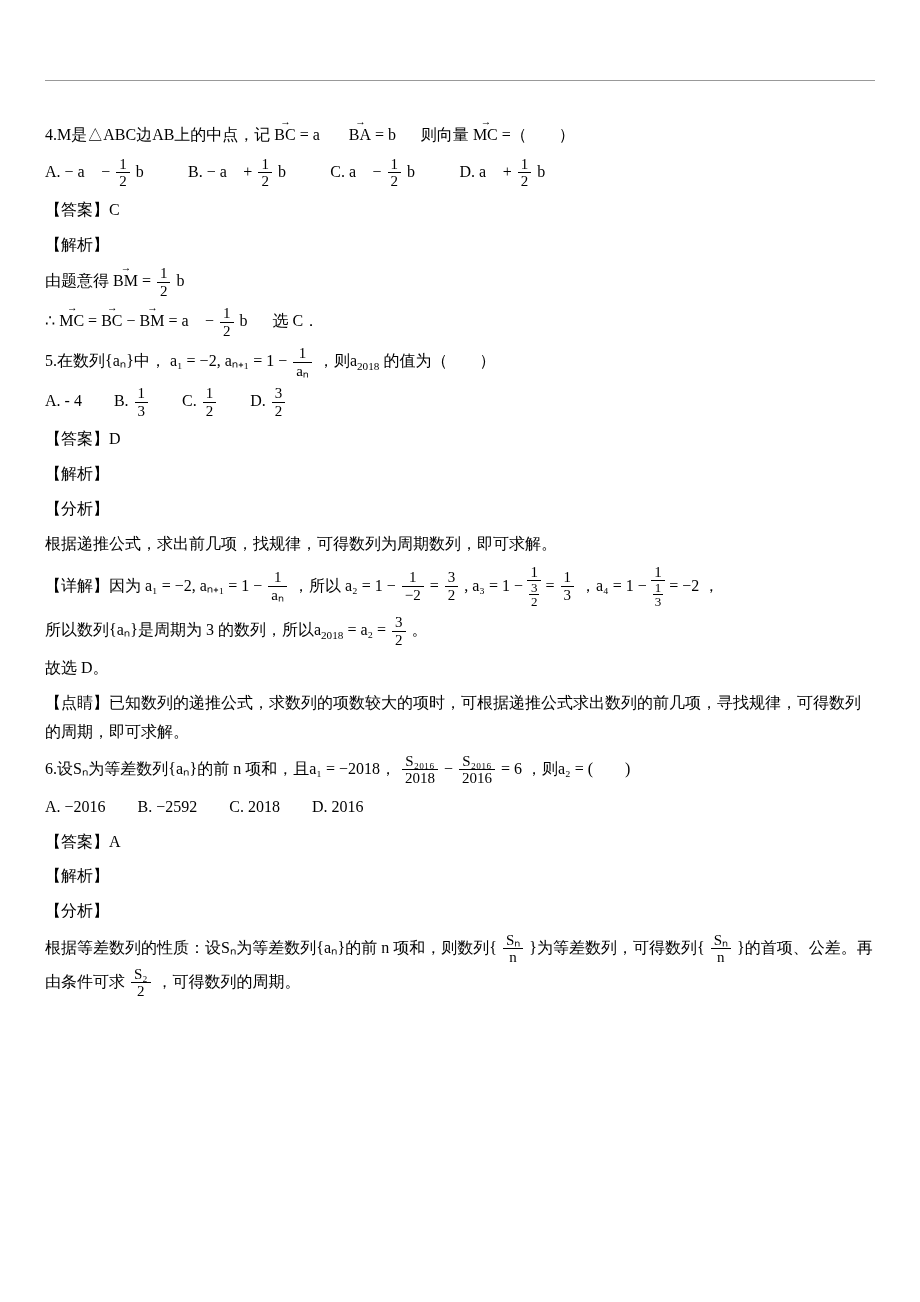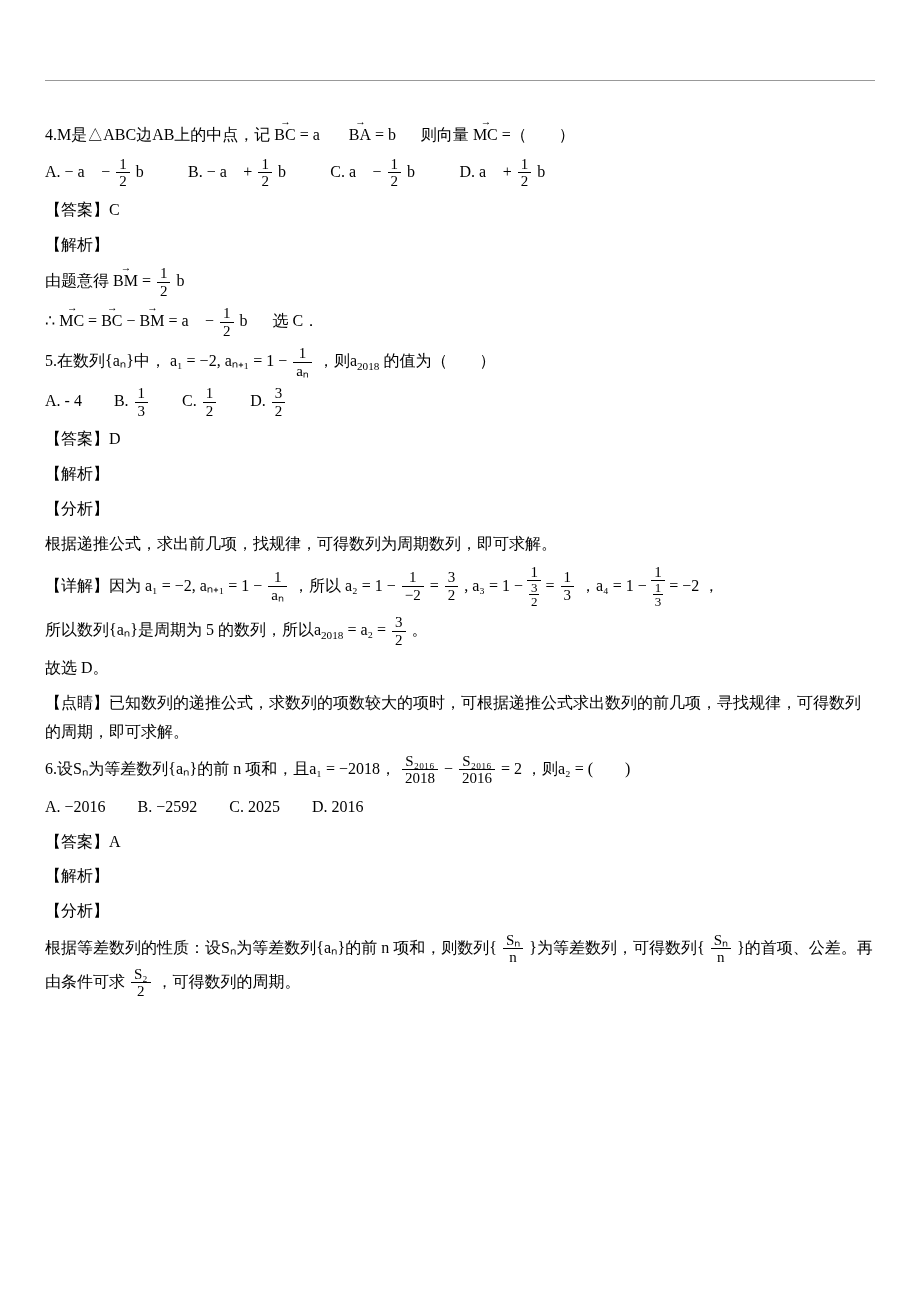--- a/index.html
+++ b/index.html
@@ -210,41 +210,41 @@
     <span class="top">1</span>
     <span class="bot">
       <span class="small-frac"><span class="n">1</span><span class="d">3</span></span>
     </span>
   </span>
   <span> = −2</span>
   <span>，</span>
 </p>
 
 <p>
-  <span>所以数列{aₙ}是周期为 5 的数列，所以a</span><span class="sub">2018</span>
+  <span>所以数列{aₙ}是周期为 3 的数列，所以a</span><span class="sub">2018</span>
   <span> = a₂ = </span>
   <span class="frac"><span class="num">3</span><span class="den">2</span></span>
   <span>。</span>
 </p>
 
 <p>故选 D。</p>
 <p>【点睛】已知数列的递推公式，求数列的项数较大的项时，可根据递推公式求出数列的前几项，寻找规律，可得数列的周期，即可求解。</p>
 
 <p>
   <span>6.设Sₙ为等差数列{aₙ}的前 n 项和，且a₁ = −2018，</span>
   <span class="frac"><span class="num">S₂₀₁₆</span><span class="den">2018</span></span>
   <span> − </span>
   <span class="frac"><span class="num">S₂₀₁₆</span><span class="den">2016</span></span>
-  <span> = 2 ，则a₂ = (　　)</span>
+  <span> = 6 ，则a₂ = (　　)</span>
 </p>
 
 <p class="option-row">
   <span class="opt">A. −2016</span>
   <span class="opt">B. −2592</span>
-  <span class="opt">C. 2025</span>
+  <span class="opt">C. 2018</span>
   <span class="opt">D. 2016</span>
 </p>
 
 <p>【答案】A</p>
 <p>【解析】</p>
 <p>【分析】</p>
 
 <p>
   <span>根据等差数列的性质：设Sₙ为等差数列{aₙ}的前 n 项和，则数列{</span>
   <span class="frac"><span class="num">Sₙ</span><span class="den">n</span></span>

